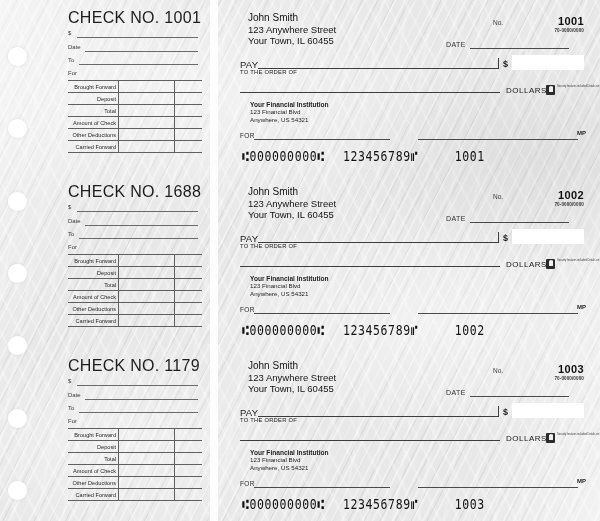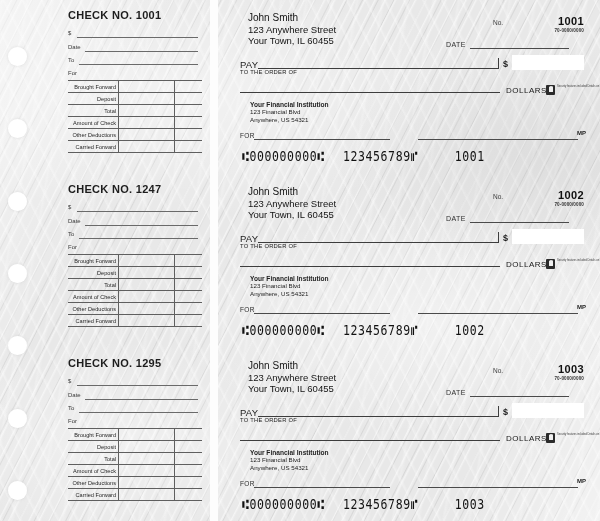--- a/index.html
+++ b/index.html
@@ -64,21 +64,21 @@
   .hole{
     position:absolute;width:19px;height:19px;border-radius:50%;
     background:#ffffff;
     box-shadow:0 0 2px rgba(255,255,255,.9) inset, 0 0 3px rgba(200,200,200,.55);
   }
 
   
   .stub{position:absolute;left:0;width:210px;height:174px;}
   .stub-title{
     position:absolute;left:68px;top:9px;
-    font-size:11px;font-weight:bold;color:#1d1d1d;letter-spacing:.3px;
+    font-size:16px;font-weight:normal;color:#1d1d1d;letter-spacing:.3px;
   }
   .stub-line{position:absolute;height:11px;}
   .sl-label{
     position:absolute;left:0;top:2px;font-size:6px;color:#3a3a3a;
   }
   .sl-rule{
     position:absolute;bottom:1px;height:0;border-bottom:1px solid #6a6a6a;
   }
   
   .stub-table{
@@ -258,21 +258,21 @@
         <tr>
           <td class="lbl">Carried Forward</td>
           <td class="amt"></td>
           <td class="cts"></td>
         </tr>
       </tbody>
         </table>
     </div>
 
     <div class="stub" style="top:174px;">
-      <div class="stub-title">CHECK NO.  1247</div>
+      <div class="stub-title">CHECK NO.  1688</div>
 
       <div class="stub-line" style="left:68px;top:28px;width:130px;">
         <span class="sl-label">$</span>
         <span class="sl-rule" style="left:9px;right:0;"></span>
       </div>
       <div class="stub-line" style="left:68px;top:42px;width:130px;">
         <span class="sl-label">Date</span>
         <span class="sl-rule" style="left:17px;right:0;"></span>
       </div>
       <div class="stub-line" style="left:68px;top:55px;width:130px;">
@@ -313,21 +313,21 @@
         <tr>
           <td class="lbl">Carried Forward</td>
           <td class="amt"></td>
           <td class="cts"></td>
         </tr>
       </tbody>
         </table>
     </div>
 
     <div class="stub" style="top:348px;">
-      <div class="stub-title">CHECK NO.  1295</div>
+      <div class="stub-title">CHECK NO.  1179</div>
 
       <div class="stub-line" style="left:68px;top:28px;width:130px;">
         <span class="sl-label">$</span>
         <span class="sl-rule" style="left:9px;right:0;"></span>
       </div>
       <div class="stub-line" style="left:68px;top:42px;width:130px;">
         <span class="sl-label">Date</span>
         <span class="sl-rule" style="left:17px;right:0;"></span>
       </div>
       <div class="stub-line" style="left:68px;top:55px;width:130px;">

